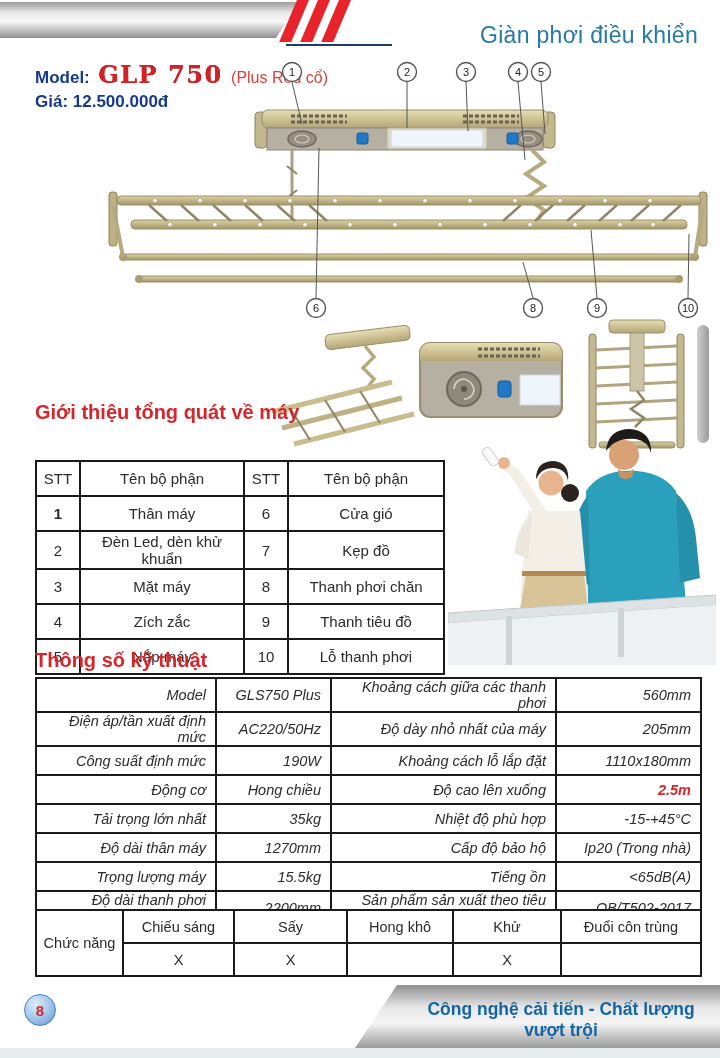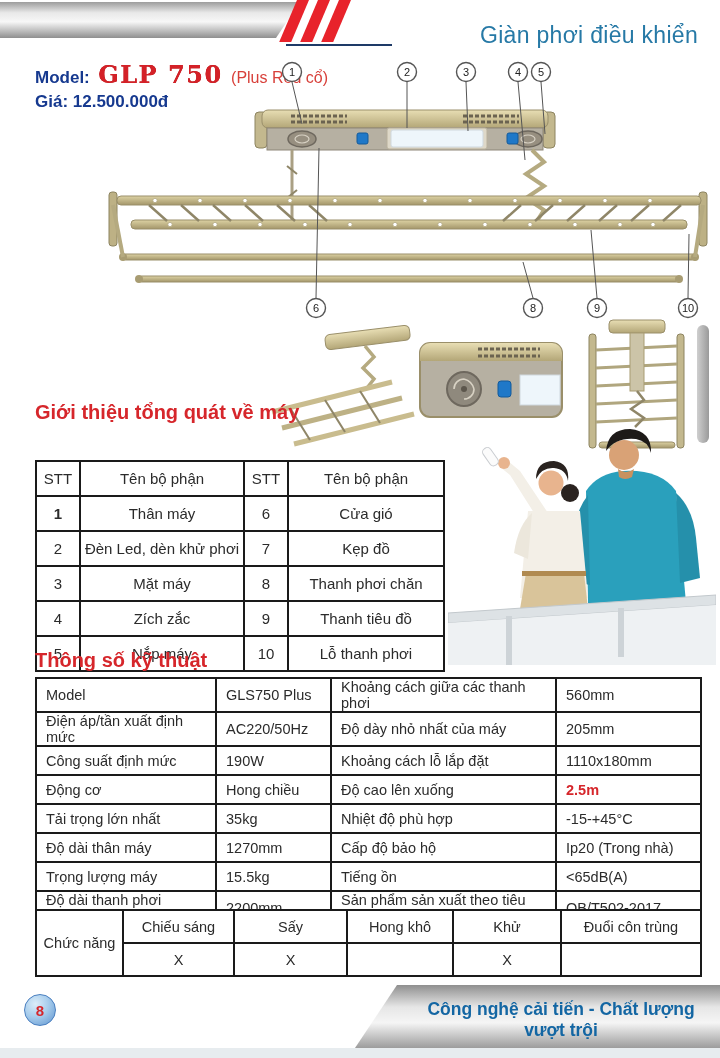--- a/index.html
+++ b/index.html
@@ -31,21 +31,21 @@
   .sec-title{position:absolute;left:35px;color:#d6262b;font-weight:bold;font-size:20px;}
   .sec-title.intro{top:401px;}
   .sec-title.specs{top:649px;}
 
   
   table{border-collapse:collapse;position:absolute;table-layout:fixed;background:#fff;}
   td{border:2px solid #1a1a1a;color:#2b2b2b;overflow:hidden;}
   .parts-table{left:35px;top:460px;width:408px;}
   .parts-table td{height:31px;text-align:center;font-size:15px;}
   .specs-table{left:35px;top:677px;width:665px;}
-  .specs-table td{height:27px;font-size:14.5px;padding:0 9px;text-align:left;}
+  .specs-table td{height:27px;font-size:14.5px;padding:0 9px;text-align:right;font-style:italic;}
   .func-table{left:35px;top:909px;width:665px;}
   .func-table td{height:29px;text-align:center;font-size:14.5px;}
   .val-red{color:#d6262b;font-weight:bold;}
 
   
   .band-bottom{position:absolute;left:355px;top:985px;width:365px;height:63px;
     background:linear-gradient(180deg,#8f8f8f 0%,#e6e6e6 35%,#f5f5f5 60%,#9c9c9c 100%);
     clip-path:polygon(42px 0,100% 0,100% 100%,0 100%);}
   .slogan{position:absolute;left:56px;top:14px;width:300px;text-align:center;
     color:#1366a3;font-weight:bold;font-size:17.5px;}
@@ -296,21 +296,21 @@
       <td>Tên bộ phận</td>
     </tr>
     <tr>
       <td style="font-weight:bold">1</td>
       <td>Thân máy</td>
       <td>6</td>
       <td>Cửa gió</td>
     </tr>
     <tr>
       <td>2</td>
-      <td>Đèn Led, dèn khử phơi</td>
+      <td>Đèn Led, dèn khử khuẩn</td>
       <td>7</td>
       <td>Kẹp đồ</td>
     </tr>
     <tr>
       <td>3</td>
       <td>Mặt máy</td>
       <td>8</td>
       <td>Thanh phơi chăn</td>
     </tr>
     <tr>

